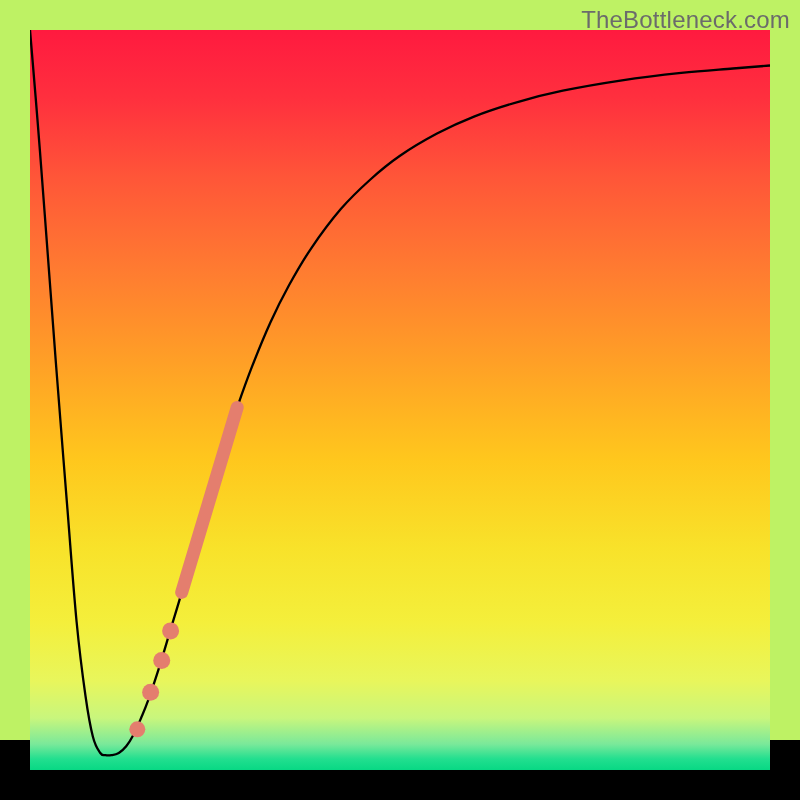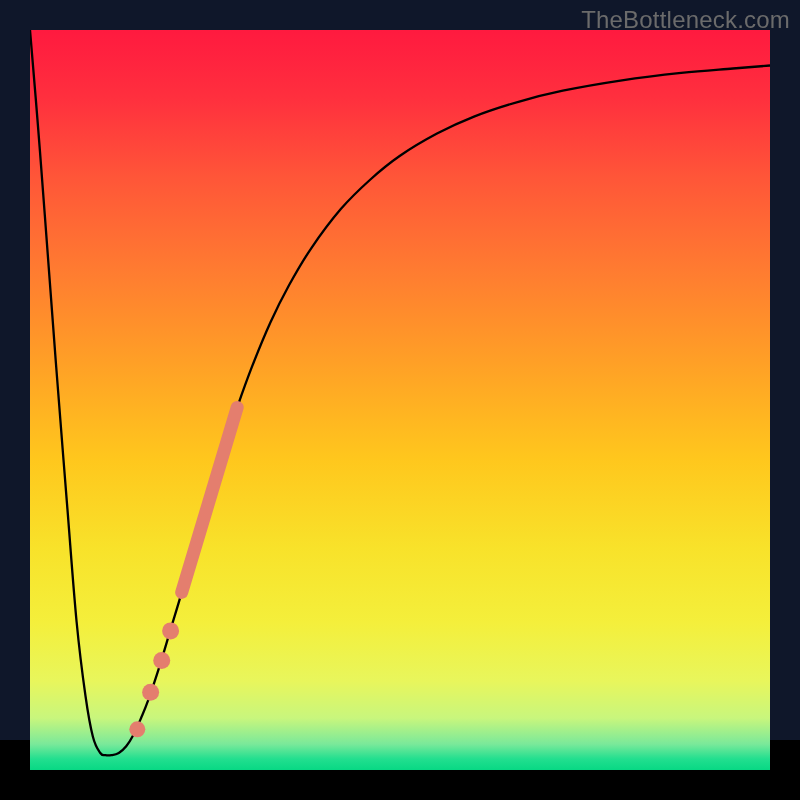--- a/index.html
+++ b/index.html
@@ -8,21 +8,21 @@
     width: 800px;
     height: 800px;
     overflow: hidden;
     background: #000;
     font-family: Arial, Helvetica, sans-serif;
   }
   .frame {
     position: absolute;
     left: 0; top: 0;
     width: 800px; height: 740px;
-    background: #0f172a;
+    background: #bef264;
   }
   .plot {
     position: absolute;
     left: 30px;
     top: 30px;
     width: 740px;
     height: 740px;
     overflow: hidden;
   }
   .watermark {

